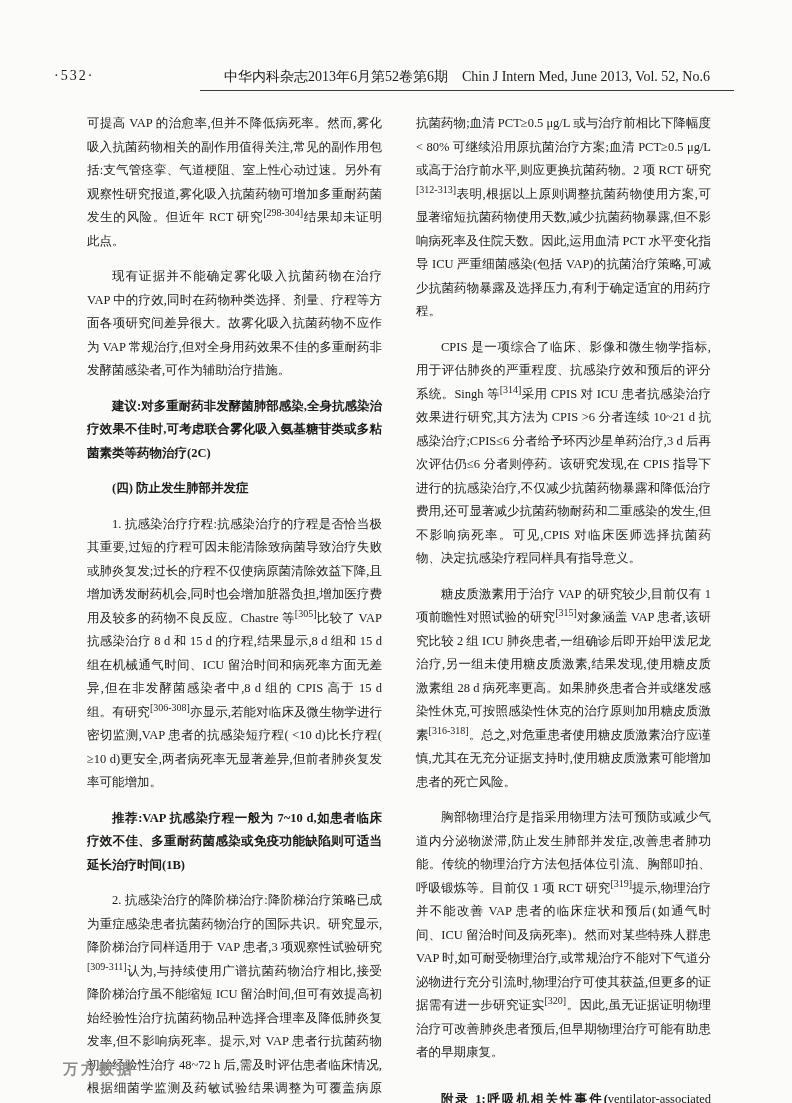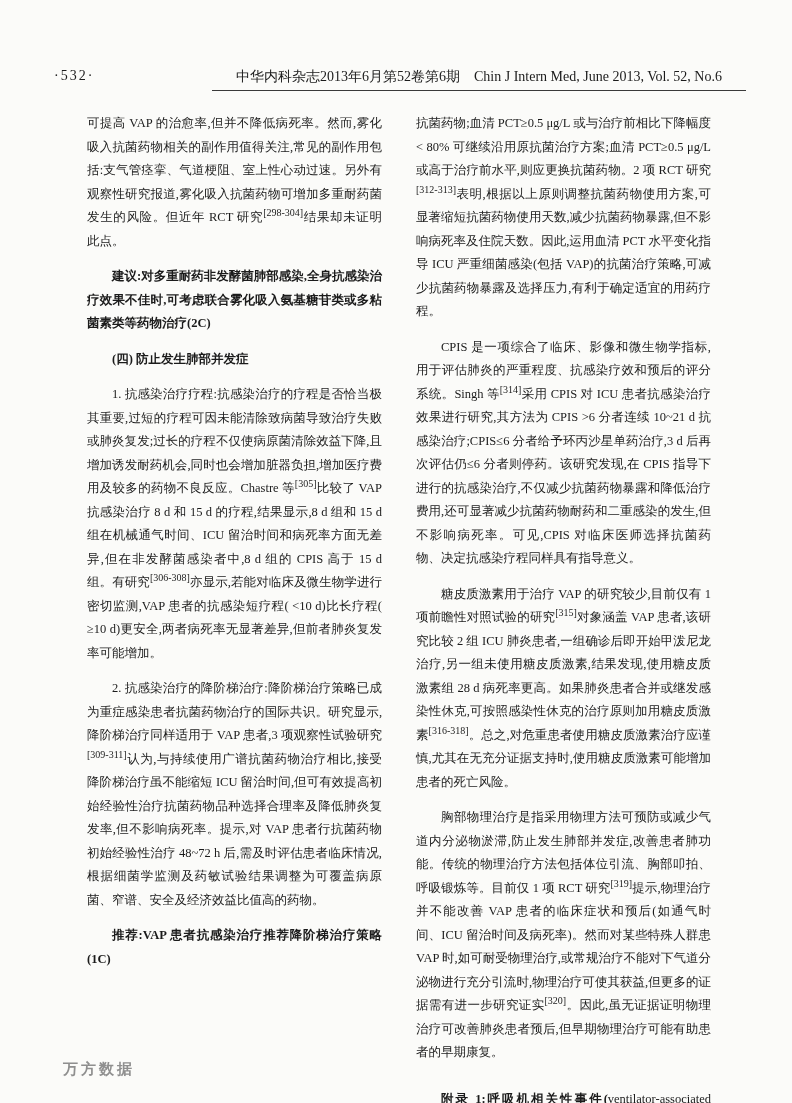--- a/index.html
+++ b/index.html
@@ -25,21 +25,21 @@
     font-size: 14px;
   }
   .pageno {
     position: absolute;
     left: 54px;
     top: 0;
     letter-spacing: 2px;
   }
   .citation {
     position: absolute;
-    left: 212px;
+    left: 200px;
     top: 0;
     width: 534px;
     text-align: center;
     white-space: nowrap;
     border-bottom: 1.5px solid #3a3a3a;
     padding-bottom: 4px;
   }
   .columns {
     position: absolute;
     top: 100px;
@@ -80,23 +80,25 @@
 <div class="page">
 
   <div class="page-header">
     <span class="pageno">·532·</span>
     <span class="citation">中华内科杂志2013年6月第52卷第6期　Chin J Intern Med, June 2013, Vol. 52, No.6</span>
   </div>
 
   <div class="columns">
     <div class="col" id="col-left">
         <p class="para"><span>可提高 VAP 的治愈率,但并不降低病死率。然而,雾化吸入抗菌药物相关的副作用值得关注,常见的副作用包括:支气管痉挛、气道梗阻、室上性心动过速。另外有观察性研究报道,雾化吸入抗菌药物可增加多重耐药菌发生的风险。但近年 RCT 研究</span><sup>[298-304]</sup><span>结果却未证明此点。</span></p>
+        <p class="para indent"><span>现有证据并不能确定雾化吸入抗菌药物在治疗 VAP 中的疗效,同时在药物种类选择、剂量、疗程等方面各项研究间差异很大。故雾化吸入抗菌药物不应作为 VAP 常规治疗,但对全身用药效果不佳的多重耐药非发酵菌感染者,可作为辅助治疗措施。</span></p>
         <p class="para indent bold"><span>建议:对多重耐药非发酵菌肺部感染,全身抗感染治疗效果不佳时,可考虑联合雾化吸入氨基糖苷类或多粘菌素类等药物治疗(2C)</span></p>
         <p class="para indent bold"><span>(四) 防止发生肺部并发症</span></p>
         <p class="para indent"><span>1. 抗感染治疗疗程:抗感染治疗的疗程是否恰当极其重要,过短的疗程可因未能清除致病菌导致治疗失败或肺炎复发;过长的疗程不仅使病原菌清除效益下降,且增加诱发耐药机会,同时也会增加脏器负担,增加医疗费用及较多的药物不良反应。Chastre 等</span><sup>[305]</sup><span>比较了 VAP 抗感染治疗 8 d 和 15 d 的疗程,结果显示,8 d 组和 15 d 组在机械通气时间、ICU 留治时间和病死率方面无差异,但在非发酵菌感染者中,8 d 组的 CPIS 高于 15 d 组。有研究</span><sup>[306-308]</sup><span>亦显示,若能对临床及微生物学进行密切监测,VAP 患者的抗感染短疗程( &lt;10 d)比长疗程( ≥10 d)更安全,两者病死率无显著差异,但前者肺炎复发率可能增加。</span></p>
+        <p class="para indent bold"><span>推荐:VAP 抗感染疗程一般为 7~10 d,如患者临床疗效不佳、多重耐药菌感染或免疫功能缺陷则可适当延长治疗时间(1B)</span></p>
         <p class="para indent"><span>2. 抗感染治疗的降阶梯治疗:降阶梯治疗策略已成为重症感染患者抗菌药物治疗的国际共识。研究显示,降阶梯治疗同样适用于 VAP 患者,3 项观察性试验研究</span><sup>[309-311]</sup><span>认为,与持续使用广谱抗菌药物治疗相比,接受降阶梯治疗虽不能缩短 ICU 留治时间,但可有效提高初始经验性治疗抗菌药物品种选择合理率及降低肺炎复发率,但不影响病死率。提示,对 VAP 患者行抗菌药物初始经验性治疗 48~72 h 后,需及时评估患者临床情况,根据细菌学监测及药敏试验结果调整为可覆盖病原菌、窄谱、安全及经济效益比值高的药物。</span></p>
         <p class="para indent bold"><span>推荐:VAP 患者抗感染治疗推荐降阶梯治疗策略(1C)</span></p>
       </div>
     <div class="col" id="col-right">
         <p class="para"><span>抗菌药物;血清 PCT≥0.5 μg/L 或与治疗前相比下降幅度 &lt; 80% 可继续沿用原抗菌治疗方案;血清 PCT≥0.5 μg/L 或高于治疗前水平,则应更换抗菌药物。2 项 RCT 研究</span><sup>[312-313]</sup><span>表明,根据以上原则调整抗菌药物使用方案,可显著缩短抗菌药物使用天数,减少抗菌药物暴露,但不影响病死率及住院天数。因此,运用血清 PCT 水平变化指导 ICU 严重细菌感染(包括 VAP)的抗菌治疗策略,可减少抗菌药物暴露及选择压力,有利于确定适宜的用药疗程。</span></p>
         <p class="para indent"><span>CPIS 是一项综合了临床、影像和微生物学指标,用于评估肺炎的严重程度、抗感染疗效和预后的评分系统。Singh 等</span><sup>[314]</sup><span>采用 CPIS 对 ICU 患者抗感染治疗效果进行研究,其方法为 CPIS &gt;6 分者连续 10~21 d 抗感染治疗;CPIS≤6 分者给予环丙沙星单药治疗,3 d 后再次评估仍≤6 分者则停药。该研究发现,在 CPIS 指导下进行的抗感染治疗,不仅减少抗菌药物暴露和降低治疗费用,还可显著减少抗菌药物耐药和二重感染的发生,但不影响病死率。可见,CPIS 对临床医师选择抗菌药物、决定抗感染疗程同样具有指导意义。</span></p>
         <p class="para indent"><span>糖皮质激素用于治疗 VAP 的研究较少,目前仅有 1 项前瞻性对照试验的研究</span><sup>[315]</sup><span>对象涵盖 VAP 患者,该研究比较 2 组 ICU 肺炎患者,一组确诊后即开始甲泼尼龙治疗,另一组未使用糖皮质激素,结果发现,使用糖皮质激素组 28 d 病死率更高。如果肺炎患者合并或继发感染性休克,可按照感染性休克的治疗原则加用糖皮质激素</span><sup>[316-318]</sup><span>。总之,对危重患者使用糖皮质激素治疗应谨慎,尤其在无充分证据支持时,使用糖皮质激素可能增加患者的死亡风险。</span></p>
         <p class="para indent"><span>胸部物理治疗是指采用物理方法可预防或减少气道内分泌物淤滞,防止发生肺部并发症,改善患者肺功能。传统的物理治疗方法包括体位引流、胸部叩拍、呼吸锻炼等。目前仅 1 项 RCT 研究</span><sup>[319]</sup><span>提示,物理治疗并不能改善 VAP 患者的临床症状和预后(如通气时间、ICU 留治时间及病死率)。然而对某些特殊人群患 VAP 时,如可耐受物理治疗,或常规治疗不能对下气道分泌物进行充分引流时,物理治疗可使其获益,但更多的证据需有进一步研究证实</span><sup>[320]</sup><span>。因此,虽无证据证明物理治疗可改善肺炎患者预后,但早期物理治疗可能有助患者的早期康复。</span></p>
         <p class="para indent bold gap"><span>附录 1:呼吸机相关性事件(</span><span class="regular">ventilator-associated events, VAE</span><span>)的新的监控方法</span></p>
         <p class="para indent"><span>VAP 的发生率一直作为医疗保健相关性感染事件中装置相关性感染的一个重要监控指标,但 VAP 诊断标准主观性大,诊断方法特异性低,临床诊断困难,不利于 VAE 的监控。为此,近年来,美国疾病预防控制中心提出了一个新的 VAE 监控方法,可监控更大范围的呼吸机相关人群或并发症。凡年龄≥18 岁,急症、需长期重症监护或行康复治疗的机械通气超过 3 d 的住院患者(常规机械通气效果欠佳的危重患者除外)均应纳入监控范围。纳入后,根据患者临床症</span></p>

